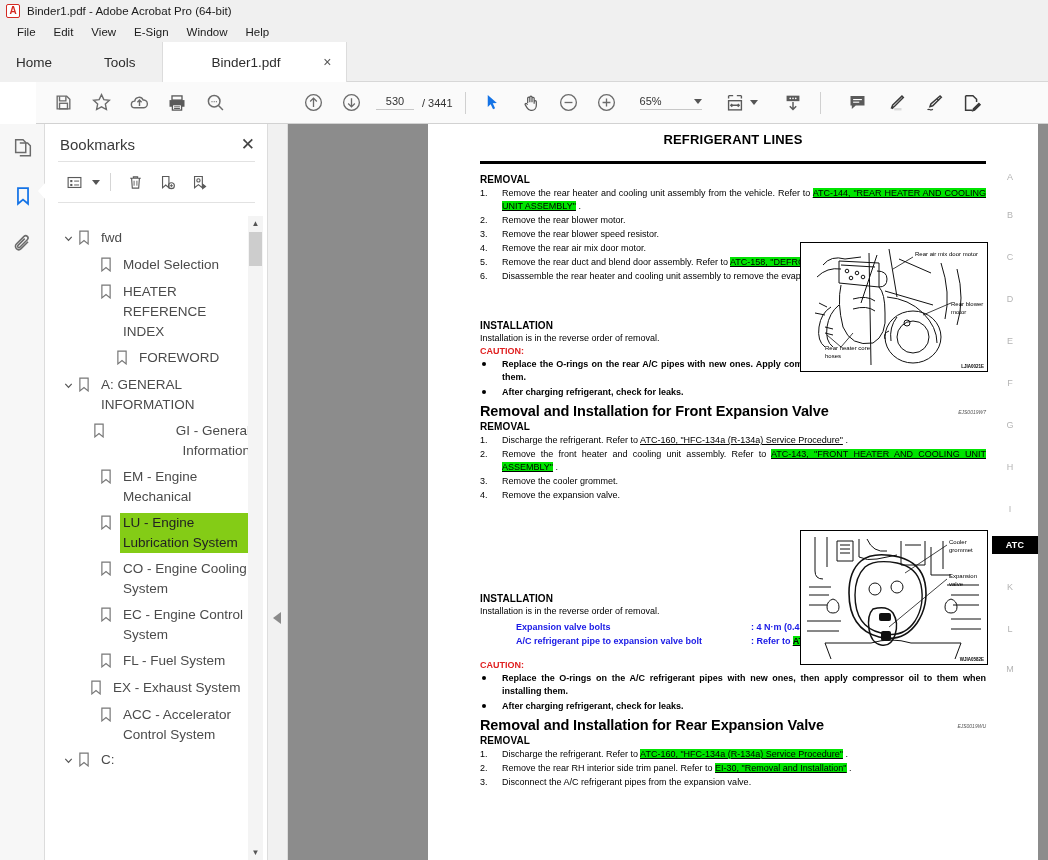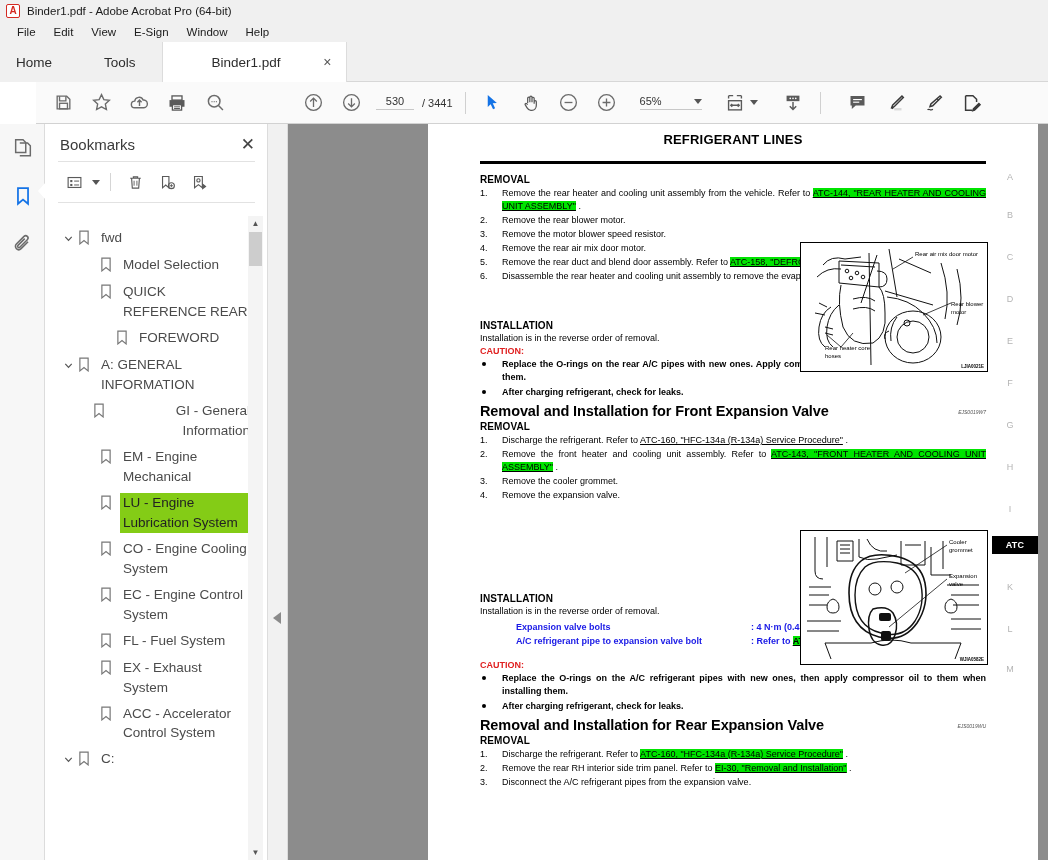--- a/index.html
+++ b/index.html
@@ -494,21 +494,21 @@
           <span class="bmicon"><svg width="12" height="15" viewBox="0 0 16 20" fill="none" stroke="#777" stroke-width="1.6">
               <path d="M2.5 1.5h11v17l-5.5-4.5-5.5 4.5z"></path>
             </svg></span>
           <span class="bmlabel">Model Selection</span>
         </div>
         <div class="bmrow" style="padding-left: 34px;">
           <span class="twisty"></span>
           <span class="bmicon"><svg width="12" height="15" viewBox="0 0 16 20" fill="none" stroke="#777" stroke-width="1.6">
               <path d="M2.5 1.5h11v17l-5.5-4.5-5.5 4.5z"></path>
             </svg></span>
-          <span class="bmlabel">QUICK REFERENCE REAR</span>
+          <span class="bmlabel">HEATER REFERENCE INDEX</span>
         </div>
         <div class="bmrow" style="padding-left: 50px;">
           <span class="twisty"></span>
           <span class="bmicon"><svg width="12" height="15" viewBox="0 0 16 20" fill="none" stroke="#777" stroke-width="1.6">
               <path d="M2.5 1.5h11v17l-5.5-4.5-5.5 4.5z"></path>
             </svg></span>
           <span class="bmlabel">FOREWORD</span>
         </div>
         <div class="bmrow" style="padding-left: 12px;">
           <span class="twisty">
@@ -556,21 +556,21 @@
             </svg></span>
           <span class="bmlabel">EC - Engine Control System</span>
         </div>
         <div class="bmrow" style="padding-left: 34px;">
           <span class="twisty"></span>
           <span class="bmicon"><svg width="12" height="15" viewBox="0 0 16 20" fill="none" stroke="#777" stroke-width="1.6">
               <path d="M2.5 1.5h11v17l-5.5-4.5-5.5 4.5z"></path>
             </svg></span>
           <span class="bmlabel">FL - Fuel System</span>
         </div>
-        <div class="bmrow" style="padding-left: 34px;">
+        <div class="bmrow" style="padding-left: 24px;">
           <span class="twisty"></span>
           <span class="bmicon"><svg width="12" height="15" viewBox="0 0 16 20" fill="none" stroke="#777" stroke-width="1.6">
               <path d="M2.5 1.5h11v17l-5.5-4.5-5.5 4.5z"></path>
             </svg></span>
           <span class="bmlabel">EX - Exhaust System</span>
         </div>
         <div class="bmrow" style="padding-left: 34px;">
           <span class="twisty"></span>
           <span class="bmicon"><svg width="12" height="15" viewBox="0 0 16 20" fill="none" stroke="#777" stroke-width="1.6">
               <path d="M2.5 1.5h11v17l-5.5-4.5-5.5 4.5z"></path>
@@ -606,21 +606,21 @@
       <div class="pg">
         <div class="pgtitle">REFRIGERANT LINES</div>
         <div class="hrule"></div>
 
         <div class="body" style="top:40px">
 
           <div class="sechead">REMOVAL</div>
           <ol class="steps" id="removal-list">
               <li><span class="num">1.</span><span>Remove the rear heater and cooling unit assembly from the vehicle. Refer to <a class="lnk" href="#">ATC-144, "REAR HEATER AND COOLING UNIT ASSEMBLY"</a> .</span></li>
               <li><span class="num">2.</span><span>Remove the rear blower motor.</span></li>
-              <li><span class="num">3.</span><span>Remove the motor blower speed resistor.</span></li>
+              <li><span class="num">3.</span><span>Remove the rear blower speed resistor.</span></li>
               <li><span class="num">4.</span><span>Remove the rear air mix door motor.</span></li>
               <li><span class="num">5.</span><span>Remove the rear duct and blend door assembly. Refer to <a class="lnk" href="#">ATC-158, "DEFROSTER NOZZLE"</a> .</span></li>
               <li><span class="num">6.</span><span>Disassemble the rear heater and cooling unit assembly to remove the evaporator.</span></li>
             </ol>
 
           <div style="height:34px"></div>
           <div class="sechead">INSTALLATION</div>
           <div class="plain">Installation is in the reverse order of removal.</div>
           <div class="caution">CAUTION:</div>
           <ul class="bullets" id="inst1-bullets">

